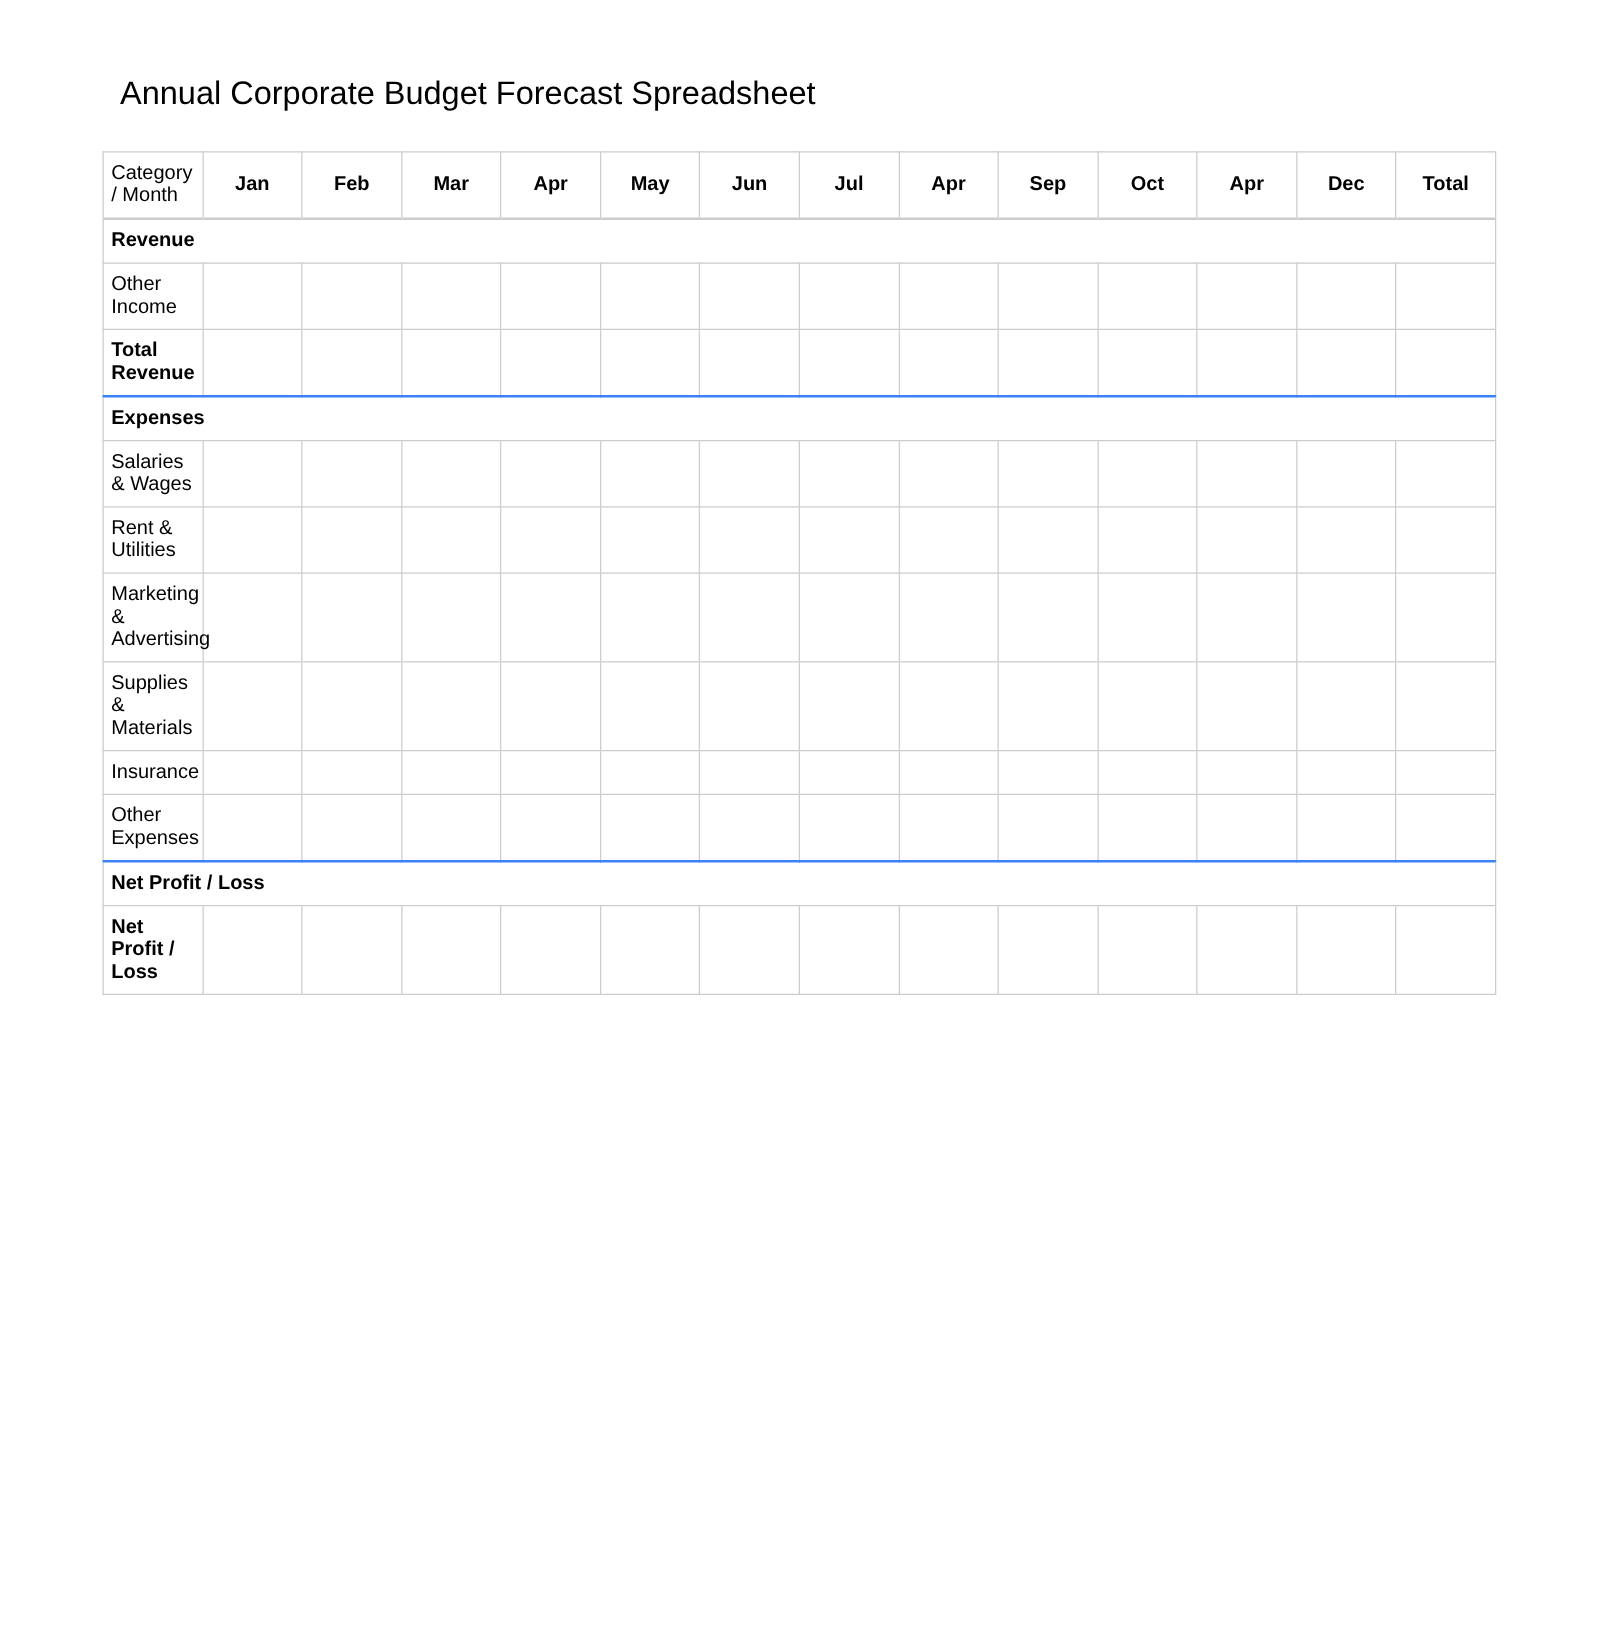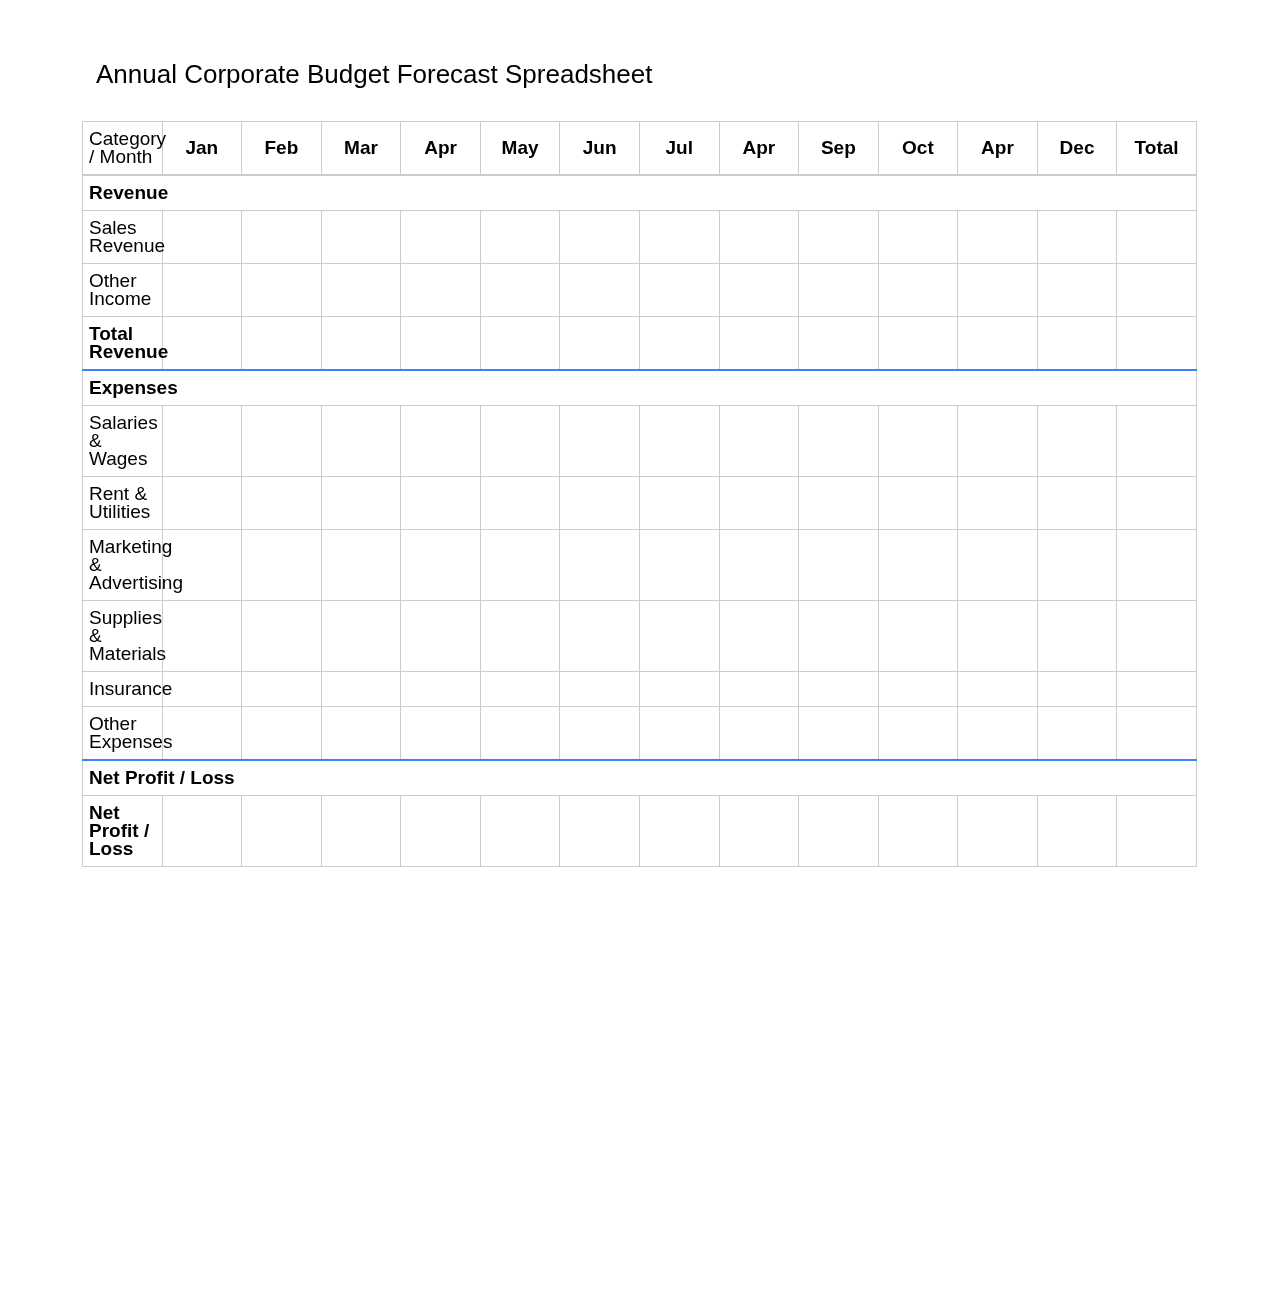--- a/index.html
+++ b/index.html
@@ -24,21 +24,21 @@
       line-height: 32px;
       white-space: nowrap;
     }
     table.budget {
       position: absolute;
       left: 82px;
       top: 121px;
       border-collapse: collapse;
       table-layout: fixed;
       width: 1114px;
-      font-size: 19px;
+      font-size: 16px;
       line-height: 18px;
     }
     table.budget col { width: 79.57px; }
     table.budget td, table.budget th {
       border: 1px solid #cccccc;
       padding: 8px 6px;
       vertical-align: middle;
       overflow: visible;
       white-space: normal;
       word-wrap: normal;
@@ -115,38 +115,20 @@
       <th>Total</th>
     </tr>
   </thead>
   <tbody id="budget-body">
 
     <tr class="section h1">
       <td colspan="14">Revenue</td>
     </tr>
     <tr class="h2">
       <td class="label">
-          <span>Sales Revenue</span>
-        </td>
-    <td class="cell"></td>
-        <td class="cell"></td>
-        <td class="cell"></td>
-        <td class="cell"></td>
-        <td class="cell"></td>
-        <td class="cell"></td>
-        <td class="cell"></td>
-        <td class="cell"></td>
-        <td class="cell"></td>
-        <td class="cell"></td>
-        <td class="cell"></td>
-        <td class="cell"></td>
-        <td class="cell"></td>
-      </tr>
-    <tr class="h2">
-      <td class="label">
           <span>Other Income</span>
         </td>
     <td class="cell"></td>
         <td class="cell"></td>
         <td class="cell"></td>
         <td class="cell"></td>
         <td class="cell"></td>
         <td class="cell"></td>
         <td class="cell"></td>
         <td class="cell"></td>

